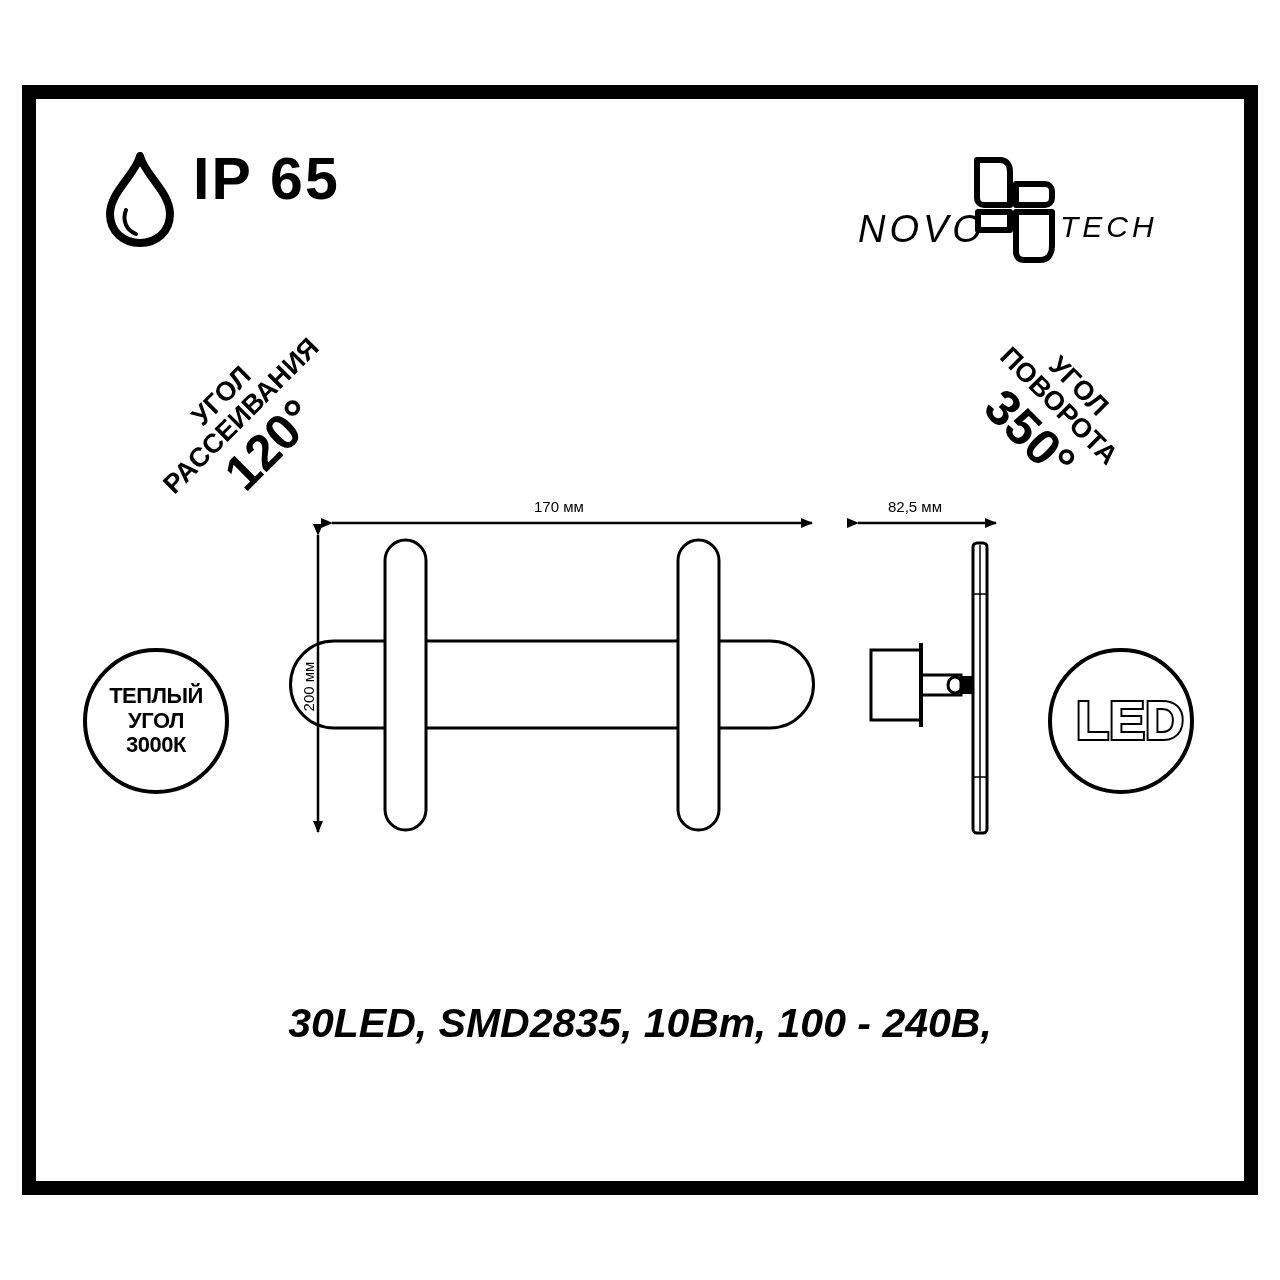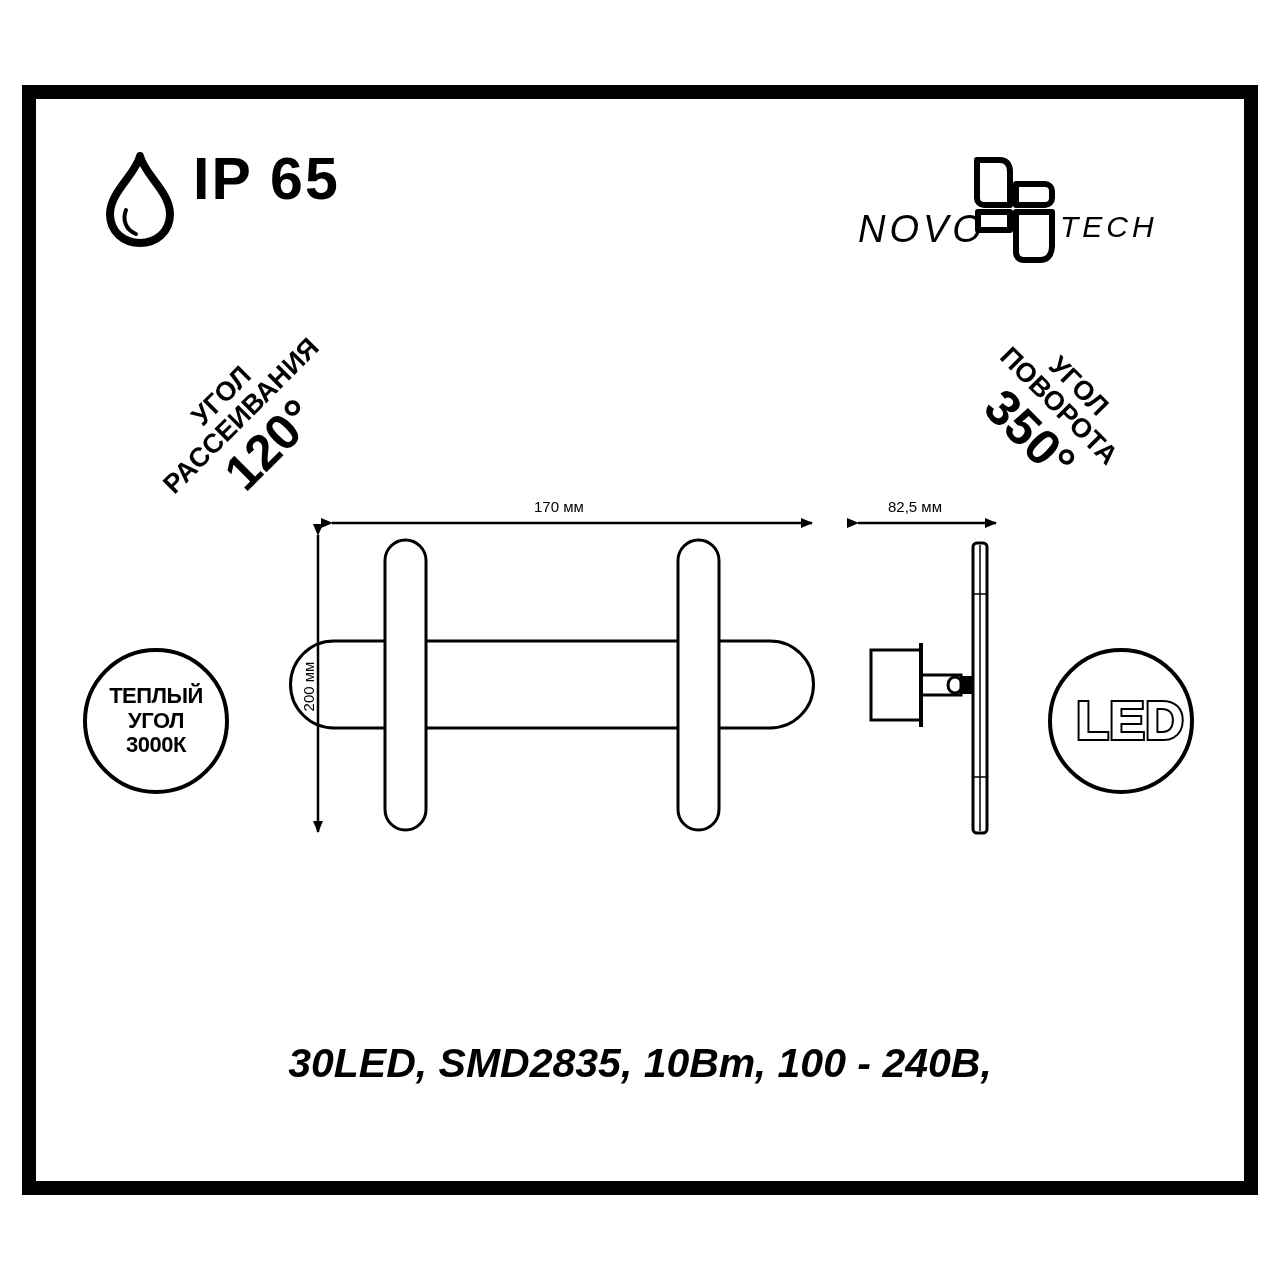--- a/index.html
+++ b/index.html
@@ -16,21 +16,21 @@
   .scatter .l3 { font-size:50px; }
   .rotate { left:935px; top:360px; transform:rotate(45deg); transform-origin:center; width:230px; }
   .rotate .l1 { font-size:27px; }
   .rotate .l2 { font-size:27px; }
   .rotate .l3 { font-size:50px; }
   .circle { border:4px solid #000; border-radius:50%; display:flex; align-items:center; justify-content:center; flex-direction:column; box-sizing:border-box; }
   .warm { left:83px; top:648px; width:146px; height:146px; font-weight:bold; font-size:22px; line-height:1.12; text-align:center; letter-spacing:-0.5px; }
   .led-badge { left:1048px; top:648px; width:146px; height:146px;align-items:flex-end; }
   .drawing { left:280px; top:490px; width:760px; height:360px; }
   .dim-label { font-size:15px; }
-  .specs { left:0; top:1000px; width:1280px; text-align:center; font-weight:bold; font-style:italic; font-size:41px; line-height:1.15;margin-top:40px; }
+  .specs { left:0; top:1000px; width:1280px; text-align:center; font-weight:bold; font-style:italic; font-size:41px; line-height:1.15; }
 </style>
 </head>
 <body>
 
 <div class="frame"></div>
 
 <svg class="abs drop" viewBox="0 0 80 95">
   <path d="M40 4 C36 22 10 40 10 62 C10 80 24 91 40 91 C56 91 70 80 70 62 C70 40 44 22 40 4 Z" fill="none" stroke="#000" stroke-width="8" stroke-linejoin="round"></path>
   <path d="M26 58 C22 68 26 78 36 82" fill="none" stroke="#000" stroke-width="4" stroke-linecap="round"></path>
 </svg>

